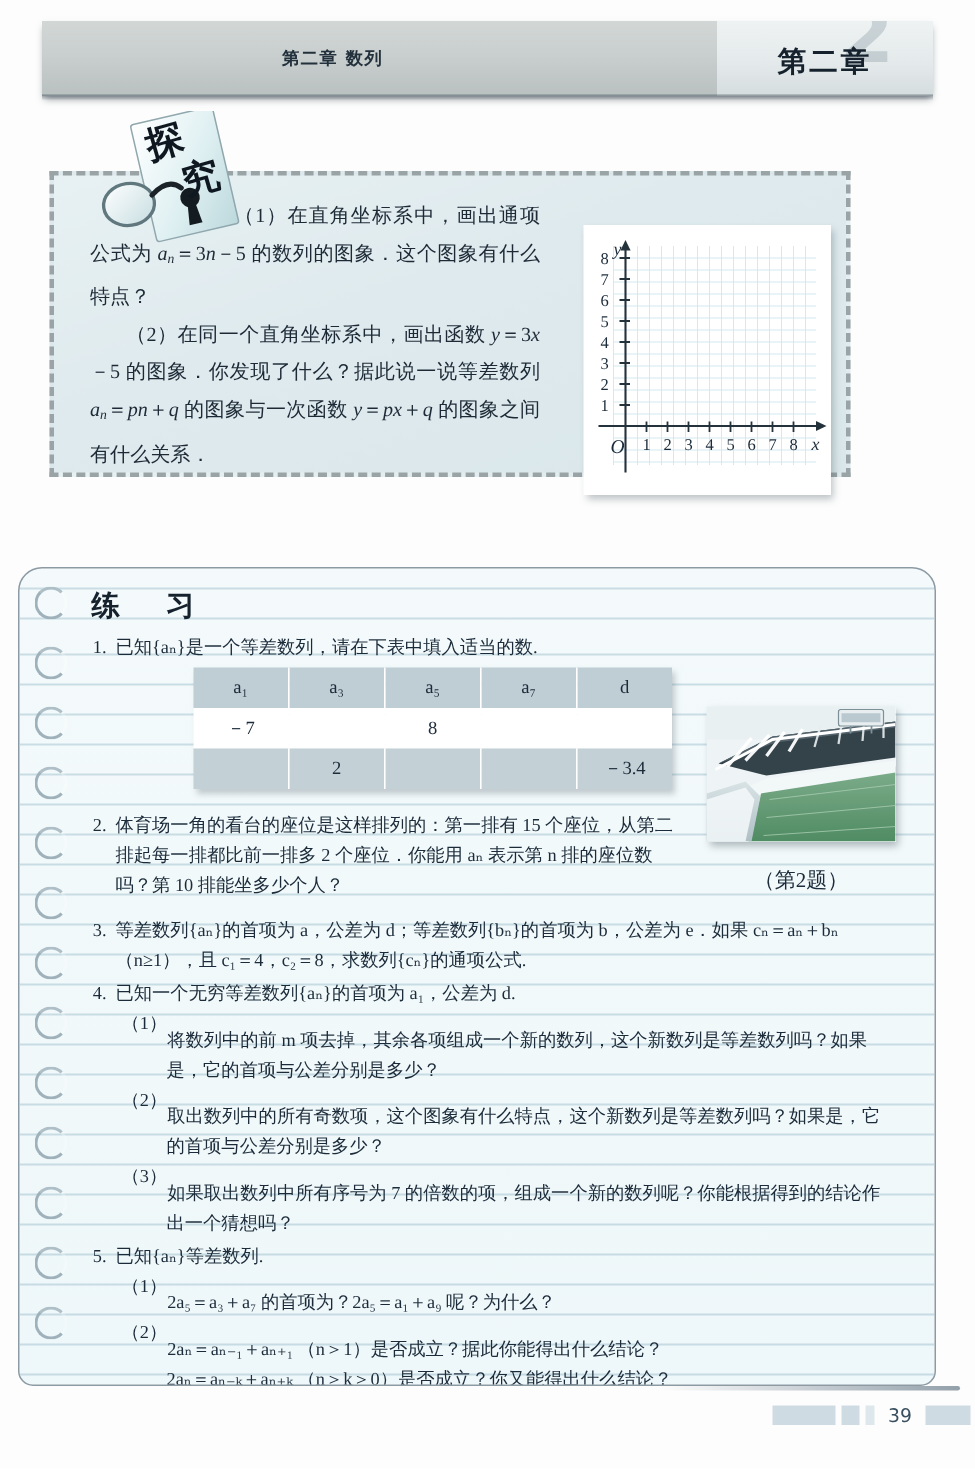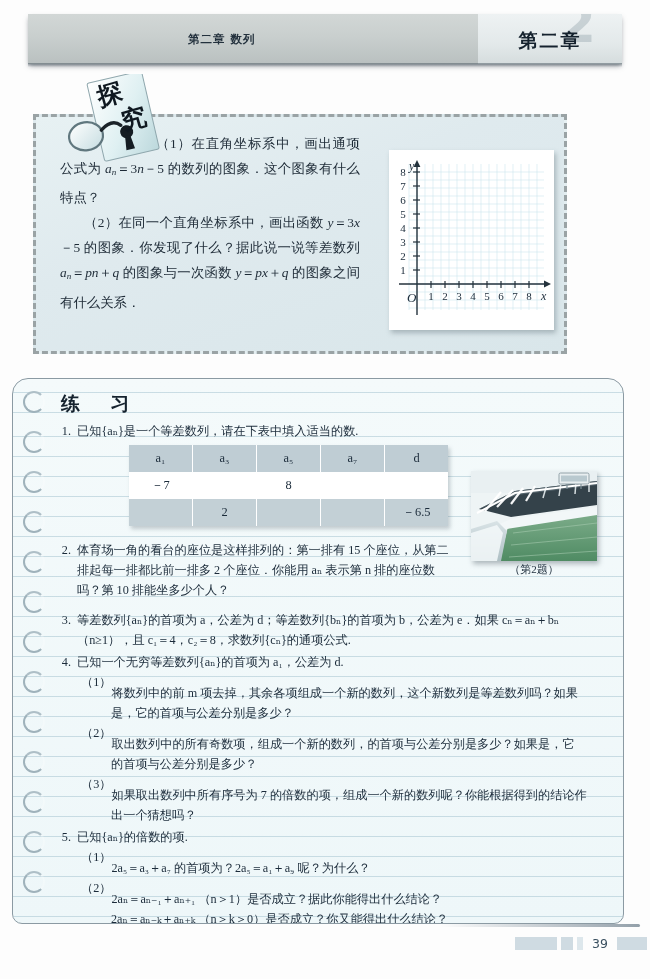--- a/index.html
+++ b/index.html
@@ -78,21 +78,21 @@
     height: 4px;
     background: linear-gradient(180deg, rgba(70,85,95,.55), rgba(70,85,95,0));
   }
 
   
   .explore-box {
     position: absolute;
     left: 33px;
     top: 114px;
     width: 534px;
-    height: 240px;
+    height: 204px;
     background: linear-gradient(160deg, #e7f1f3 0%, #dfeaee 40%, #d9e6ea 100%);
     border: 3px dashed #9aa3a5;
     box-sizing: border-box;
   }
   .explore-icon {
     position: absolute;
     left: 62px;
     top: 74px;
     width: 112px;
     height: 96px;
@@ -226,22 +226,22 @@
     top: 86px;
     width: 126px;
     text-align: center;
   }
   .stadium-img {
     width: 126px; height: 90px;
     display: block;
     box-shadow: 2px 3px 5px rgba(70,85,95,.4);
   }
   .fig-caption {
-    font-size: 11px;
-    margin-top: 1px;
+    font-size: 14px;
+    margin-top: 17px;
     color: #1b2b3a;
   }
 
   
   .footer {
     position: absolute;
     left: 470px;
     top: 933px;
     width: 180px;
     height: 20px;
@@ -460,21 +460,21 @@
         <td></td>
         <td>8</td>
         <td></td>
         <td></td>
       </tr>
       <tr class="r2">
         <td></td>
         <td>2</td>
         <td></td>
         <td></td>
-        <td>－6.5</td>
+        <td>－3.4</td>
       </tr>
     </tbody>
       </table>
 
     <div class="ex" style="margin-top:14px; width:400px;">
       <div class="ex-row">
         <span class="ex-num">2.</span>
         <span class="ex-body">体育场一角的看台的座位是这样排列的：第一排有 15 个座位，从第二排起每一排都比前一排多 2 个座位．你能用 aₙ 表示第 n 排的座位数吗？第 10 排能坐多少个人？</span>
       </div>
     </div>
@@ -551,34 +551,34 @@
         <span class="ex-num">4.</span>
         <span class="ex-body">已知一个无穷等差数列{aₙ}的首项为 a₁，公差为 d.</span>
       </div>
       <div class="sub-row">
         <span class="sub-num">（1）</span>
         <span class="sub-body">将数列中的前 m 项去掉，其余各项组成一个新的数列，这个新数列是等差数列吗？如果</span>
       </div>
       <div class="cont">是，它的首项与公差分别是多少？</div>
       <div class="sub-row">
         <span class="sub-num">（2）</span>
-        <span class="sub-body">取出数列中的所有奇数项，组成一个新的数列，的首项与公差分别是多少？如果是，它</span>
+        <span class="sub-body">取出数列中的所有奇数项，这个图象有什么特点，这个新数列是等差数列吗？如果是，它</span>
       </div>
       <div class="cont">的首项与公差分别是多少？</div>
       <div class="sub-row">
         <span class="sub-num">（3）</span>
         <span class="sub-body">如果取出数列中所有序号为 7 的倍数的项，组成一个新的数列呢？你能根据得到的结论作</span>
       </div>
       <div class="cont">出一个猜想吗？</div>
     </div>
 
     <div class="ex" style="margin-top:2px;">
       <div class="ex-row">
         <span class="ex-num">5.</span>
-        <span class="ex-body">已知{aₙ}的倍数的项.</span>
+        <span class="ex-body">已知{aₙ}等差数列.</span>
       </div>
       <div class="sub-row">
         <span class="sub-num">（1）</span>
         <span class="sub-body">2a₅＝a₃＋a₇ 的首项为？2a₅＝a₁＋a₉ 呢？为什么？</span>
       </div>
       <div class="sub-row">
         <span class="sub-num">（2）</span>
         <span class="sub-body">2aₙ＝aₙ₋₁＋aₙ₊₁ （n＞1）是否成立？据此你能得出什么结论？</span>
       </div>
       <div class="cont">2aₙ＝aₙ₋ₖ＋aₙ₊ₖ （n＞k＞0）是否成立？你又能得出什么结论？</div>

